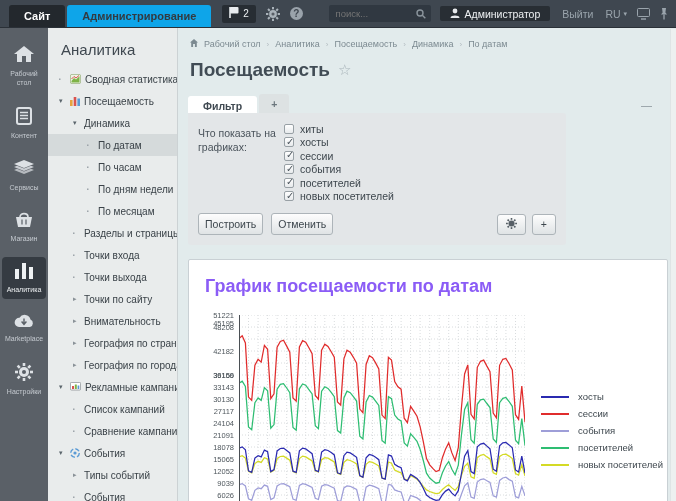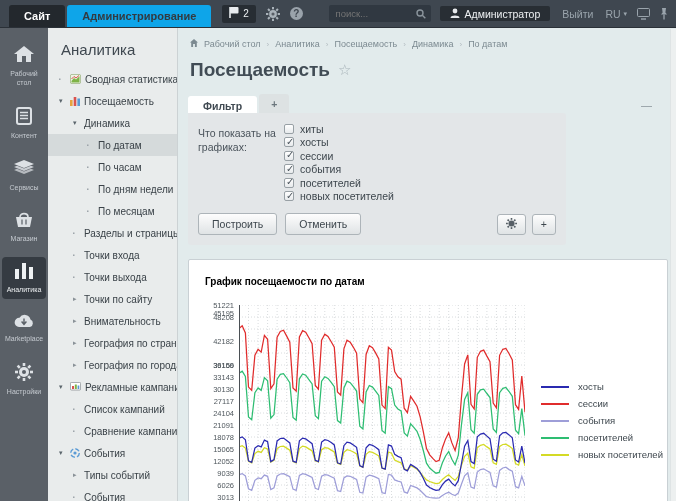--- a/index.html
+++ b/index.html
@@ -51,26 +51,26 @@
   .ftab { background:#fff; border-radius:3px 3px 0 0; padding:4px 15px 1px; font-size:10.5px; font-weight:bold; color:#404a52; cursor:pointer; }
   .ftab-plus { background:#dde2e3; color:#6b767d; padding:4px 12px 3px; font-weight:bold; margin-left:2px; cursor:pointer; }
   .filter-collapse { position:absolute; right:16px; bottom:2px; color:#8a949a; font-size:11px; cursor:pointer; }
   .filter-panel { width:378px; background:#e3e6e8; border-radius:0 3px 3px 3px; padding:9px 10px 10px; position:relative; }
   .fquestion { position:absolute; left:10px; top:13px; width:78px; font-size:10.5px; color:#49525a; line-height:1.35; }
   .fchecks { margin-left:86px; display:flex; flex-direction:column; }
   .fcheck { display:flex; align-items:center; gap:6px; font-size:10.5px; color:#3d464d; height:13.5px; cursor:pointer; }
   .cb { width:10px; height:10px; border:1px solid #98a0a5; border-radius:2px; background:linear-gradient(#ffffff,#e7eaec); position:relative; flex-shrink:0; }
   .cb.checked::after { content:"✓"; position:absolute; left:1px; top:-2.5px; font-size:10px; color:#4d565e; }
   .fbuttons { margin-top:10px; display:flex; gap:8px; align-items:center; }
-  .btn { background:linear-gradient(#fdfdfd,#dfe3e5); border:1px solid #adb4b9; border-radius:3px; font-size:10.5px; color:#3d464d; padding:4px 13px; font-family:inherit; cursor:pointer; }
+  .btn { background:linear-gradient(#fdfdfd,#dfe3e5); border:1px solid #adb4b9; border-radius:3px; font-size:10.5px; color:#3d464d; padding:4px 6px; font-family:inherit; cursor:pointer; }
   .btn-icons { margin-left:auto; display:flex; gap:6px; }
   .btn.icon { padding:3px 8px; line-height:11px; }
   
   .chart-card { margin-top:14px; background:#fff; border:1px solid #c9d0d4; border-radius:2px; width:480px; padding:14px 16px 16px; }
-  .chart-title { font-size:10px; font-weight:bold; color:#000000; margin:2px 0 18px; }
+  .chart-title { font-size:18px; font-weight:bold; color:#8b5cf6; margin:2px 0 18px; }
   .chart-wrap { display:flex; }
   .yaxis { position:relative; width:34px; height:204px; flex-shrink:0; }
   .ylab { position:absolute; right:5px; font-size:7.5px; color:#4e565c; }
   .plot { width:286px; flex-shrink:0; }
   .plot svg { display:block; }
   .legend { margin-left:16px; margin-top:76px; }
   .leg-row { display:flex; align-items:center; gap:9px; margin-bottom:6px; }
   .leg-line { width:28px; height:2px; flex-shrink:0; }
   .leg-label { font-size:9.5px; color:#3d464d; white-space:nowrap; }
   .grid { stroke:#d9dcde; stroke-width:1; stroke-dasharray:1,2; }

